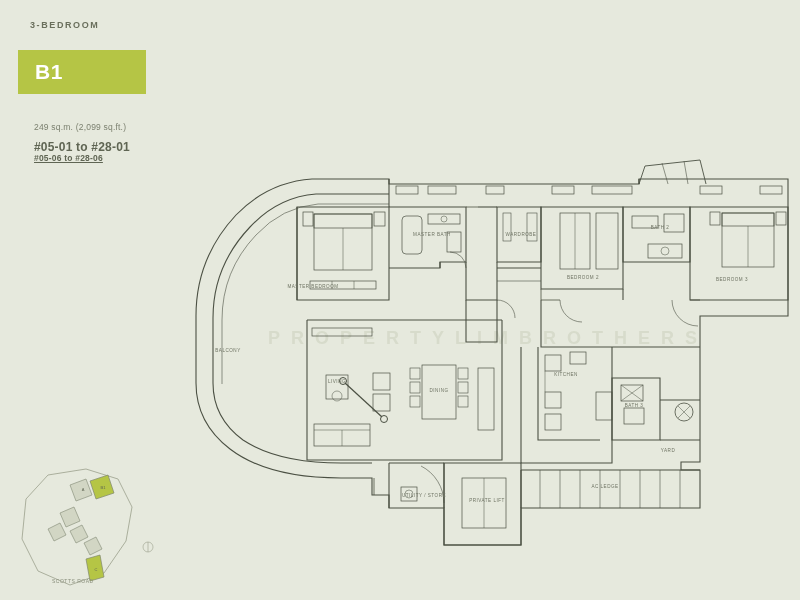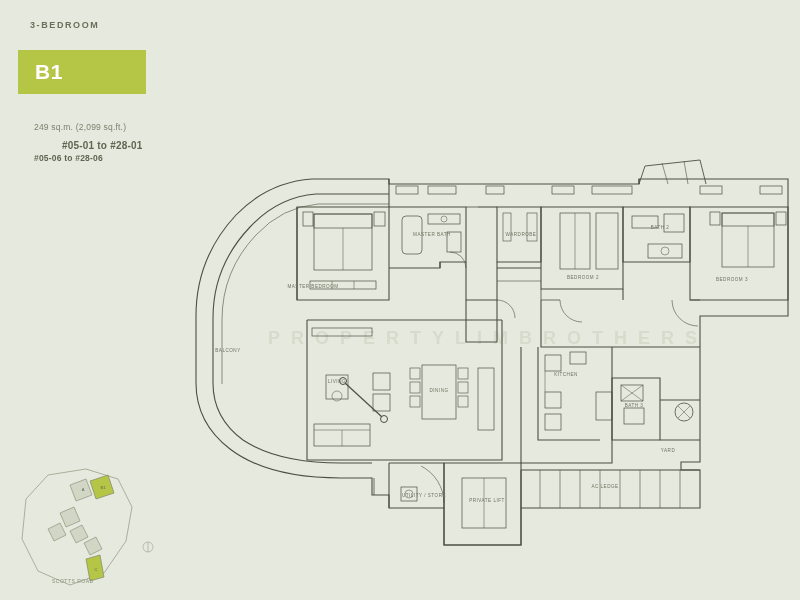--- a/index.html
+++ b/index.html
@@ -53,34 +53,34 @@
     left: 34px;
     top: 122px;
     font-size: 8.5px;
     color: #7c8170;
     letter-spacing: 0.2px;
   }
   .stack-line1 {
     position: absolute;
     left: 34px;
     top: 140px;
-    font-size: 10px;
+    font-size: 12px;
     color: #5f6553;
     font-weight: bold;
     letter-spacing: 0.2px;
-    margin-left: 28px;
   }
   .stack-line2 {
     position: absolute;
     left: 34px;
     top: 153px;
     font-size: 8.5px;
     color: #5f6553;
     font-weight: bold;
     letter-spacing: 0.2px;
+    text-decoration: underline;
   }
 
   
   .watermark {
     position: absolute;
     left: 268px;
     top: 328px;
     font-size: 18px;
     letter-spacing: 11px;
     color: #d7dbcb;

